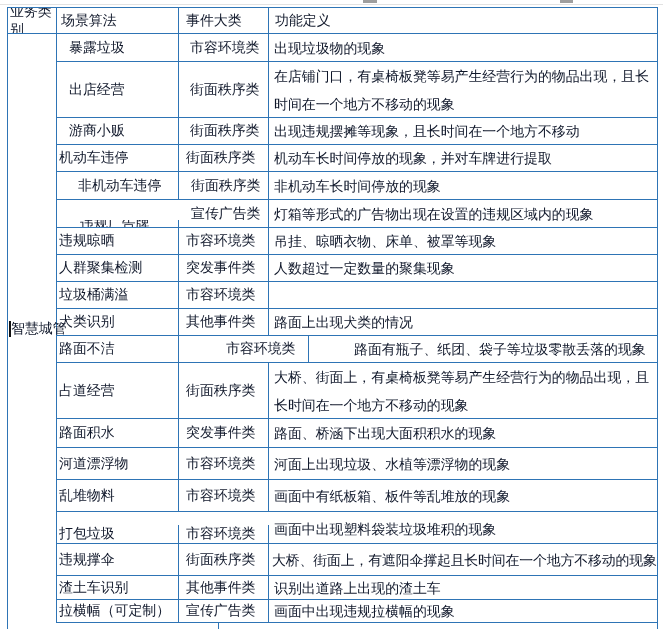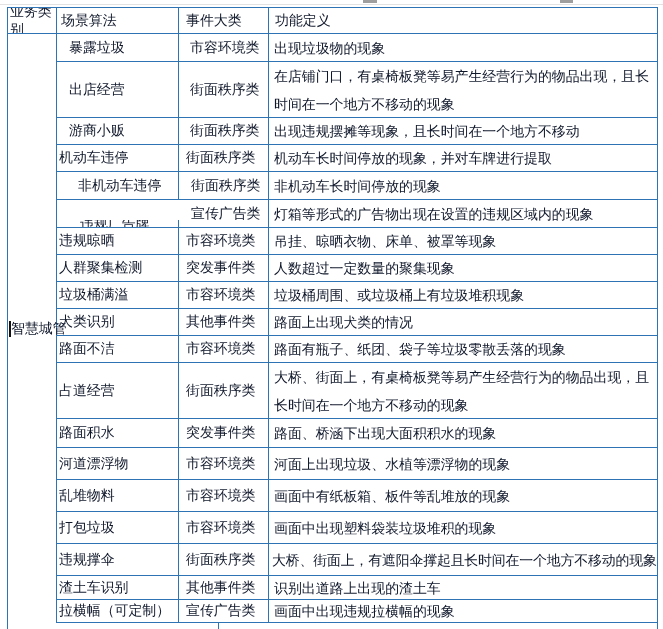--- a/index.html
+++ b/index.html
@@ -131,32 +131,29 @@
           <div class="t-row" style="height: 27px;">
             <div class="cell c2">人群聚集检测</div>
             <div class="cell c3">突发事件类</div>
             <div class="cell c4">
               <span style="display: inline-block; line-height: 28px;">人数超过一定数量的聚集现象</span>
             </div>
           </div>
           <div class="t-row" style="height: 27px;">
             <div class="cell c2">垃圾桶满溢</div>
             <div class="cell c3">市容环境类</div>
-            <div class="cell c4">
-              <span style="display: inline-block; line-height: 28px;">垃圾桶周围、或垃圾桶上有垃圾堆积现象</span>
-            </div>
           </div>
           <div class="t-row" style="height: 27px;">
             <div class="cell c2">犬类识别</div>
             <div class="cell c3">其他事件类</div>
             <div class="cell c4">
               <span style="display: inline-block; line-height: 28px;">路面上出现犬类的情况</span>
             </div>
           </div>
-          <div class="t-row" style="height: 27px;">
+          <div class="t-row" style="height: 27px; gap: 40px;">
             <div class="cell c2">路面不洁</div>
             <div class="cell c3">市容环境类</div>
             <div class="cell c4">
               <span style="display: inline-block; line-height: 28px;">路面有瓶子、纸团、袋子等垃圾零散丢落的现象</span>
             </div>
           </div>
           <div class="t-row" style="height: 56px;">
             <div class="cell c2">占道经营</div>
             <div class="cell c3">街面秩序类</div>
             <div class="cell c4">
@@ -177,21 +174,21 @@
               <span style="display: inline-block; line-height: 28px;">河面上出现垃圾、水植等漂浮物的现象</span>
             </div>
           </div>
           <div class="t-row" style="height: 32px;">
             <div class="cell c2">乱堆物料</div>
             <div class="cell c3">市容环境类</div>
             <div class="cell c4">
               <span style="display: inline-block; line-height: 28px;">画面中有纸板箱、板件等乱堆放的现象</span>
             </div>
           </div>
-          <div class="t-row" style="height: 32px;">
+          <div class="t-row" style="height: 32px; align-items: flex-end;">
             <div class="cell c2">打包垃圾</div>
             <div class="cell c3">市容环境类</div>
             <div class="cell c4">
               <span style="display: inline-block; line-height: 28px;">画面中出现塑料袋装垃圾堆积的现象</span>
             </div>
           </div>
           <div class="t-row" style="height: 32px;">
             <div class="cell c2">违规撑伞</div>
             <div class="cell c3">街面秩序类</div>
             <div class="cell c4" style="white-space: nowrap; padding-left: 3px; letter-spacing: -0.15px;">

